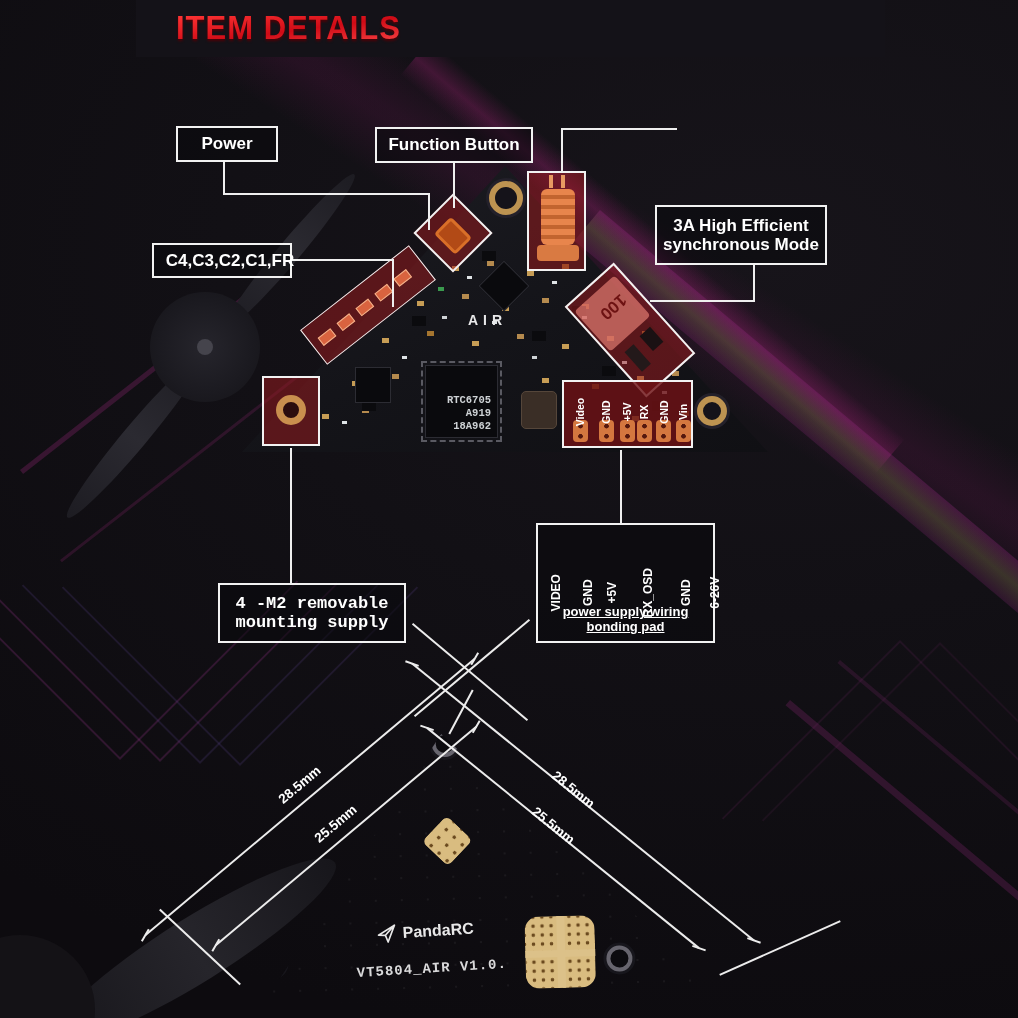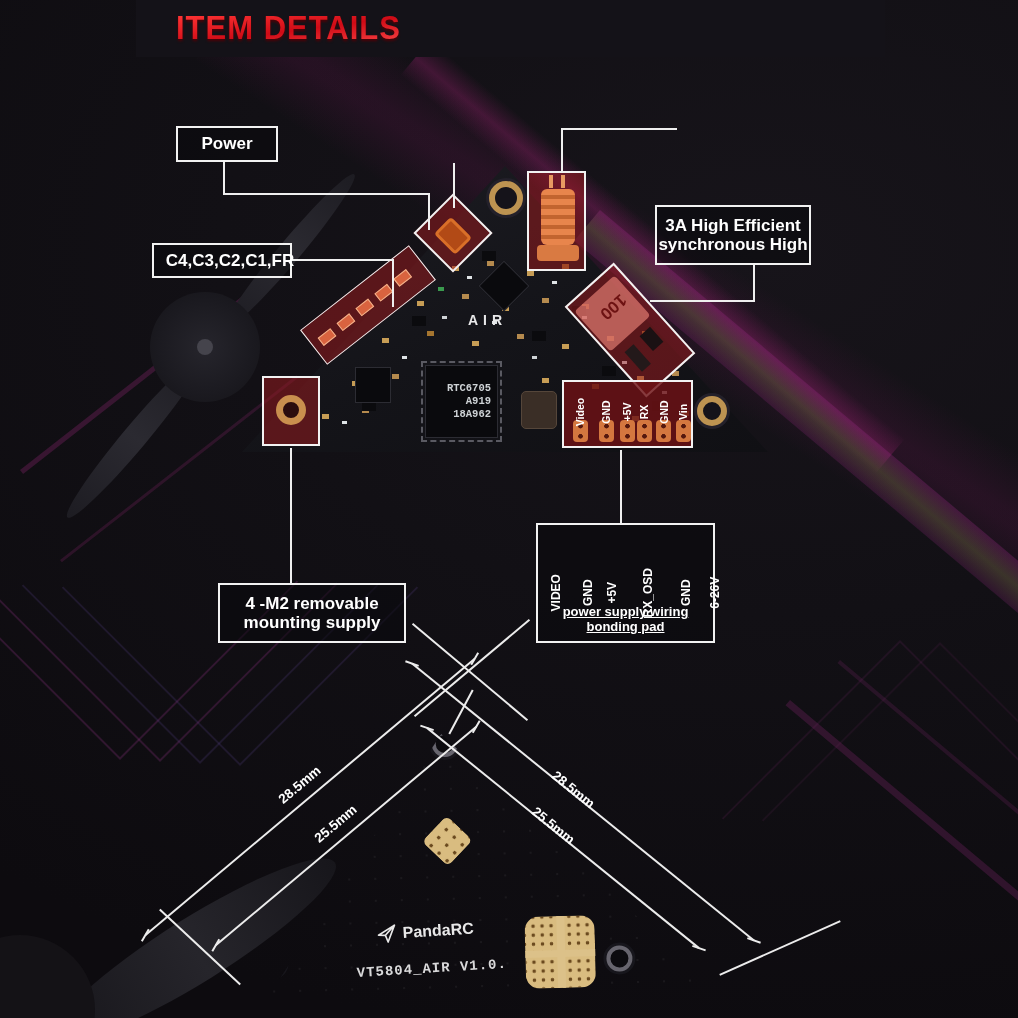--- a/index.html
+++ b/index.html
@@ -40,21 +40,21 @@
        text-align:center;line-height:1.12;box-sizing:border-box;}
   .ll{position:absolute;background:#efefef;}
 
   
   .pcb-front{left:242px;top:166px;width:526px;height:286px;
      background:linear-gradient(160deg,#1c1c22 0%,#141419 55%,#101014 100%);
      clip-path:polygon(50% 0%,100% 100%,0% 100%);}
   .scat{position:absolute;width:7px;height:5px;background:transparent;}
   .chip{position:absolute;background:#0a0a0d;border:1px solid #2c2c33;box-sizing:border-box;}
   .chip-main{outline:2px dashed #5a5a62;outline-offset:2px;display:flex;flex-direction:column;
-     justify-content:flex-end;align-items:flex-end;padding:16px 6px;color:#cfd3d6;
+     justify-content:flex-end;align-items:flex-end;padding:4px 6px;color:#cfd3d6;
      font-family:"Liberation Mono",monospace;font-size:10.5px;line-height:1.25;font-weight:bold;}
   .silk-air{position:absolute;color:#e9e9ea;font-weight:bold;font-size:14px;letter-spacing:5px;}
   .hole{position:absolute;border-radius:50%;box-sizing:border-box;}
   .hole-gold{background:#15131a;border:6px solid #bd9351;box-shadow:0 0 0 3px #23202a;}
 
   
   .hl{position:absolute;box-sizing:border-box;border:2px solid #f2f2f2;background:rgba(155,26,30,.52);}
   .btn-inner{position:absolute;left:13px;top:16px;width:30px;height:24px;background:#b24a16;border-radius:4px;
      border:3px solid #d9username;border:3px solid #d96f28;box-sizing:border-box;}
   .rf-prong{position:absolute;width:4px;height:13px;background:#e89a62;}
@@ -234,28 +234,31 @@
   <div class="ll" style="left:753px;top:265px;width:2px;height:37px;"></div>
   <div class="ll" style="left:650px;top:300px;width:105px;height:2px;"></div>
   <div class="ll" style="left:292px;top:259px;width:102px;height:2px;"></div>
   <div class="ll" style="left:392px;top:259px;width:2px;height:48px;"></div>
   <div class="ll" style="left:290px;top:448px;width:2px;height:137px;"></div>
   <div class="ll" style="left:620px;top:450px;width:2px;height:73px;"></div>
 
   <div class="box" style="left:176px;top:126px;width:102px;height:36px;font-size:17px;">
     <div>Power</div>
   </div>
-  <div class="box" style="left:655px;top:205px;width:156px;height:60px;font-size:17px;">
+  <div class="box" style="left:375px;top:127px;width:158px;height:36px;font-size:17px;">
+    <div>Function Button</div>
+  </div>
+  <div class="box" style="left:655px;top:205px;width:172px;height:60px;font-size:17px;">
     <div>3A High Efficient</div>
-    <div>synchronous High</div>
+    <div>synchronous Mode</div>
   </div>
   <div class="box" style="left:152px;top:243px;width:140px;height:35px;font-size:17px;padding-left:16px;">
     <div>C4,C3,C2,C1,FR</div>
   </div>
-  <div class="box" style="left:218px;top:583px;width:188px;height:60px;font-size:17px;">
+  <div class="box" style="left:218px;top:583px;width:188px;height:60px;font-size:17px;font-family:Liberation Mono, monospace;">
     <div>4 -M2 removable</div>
     <div>mounting supply</div>
   </div>
   <div class="box" style="left:536px;top:523px;width:179px;height:120px;">
     <div class="wlabs">
       <div class="wcol">
           <span>VIDEO</span>
         </div>
       <div class="wcol">
           <span>GND</span>

